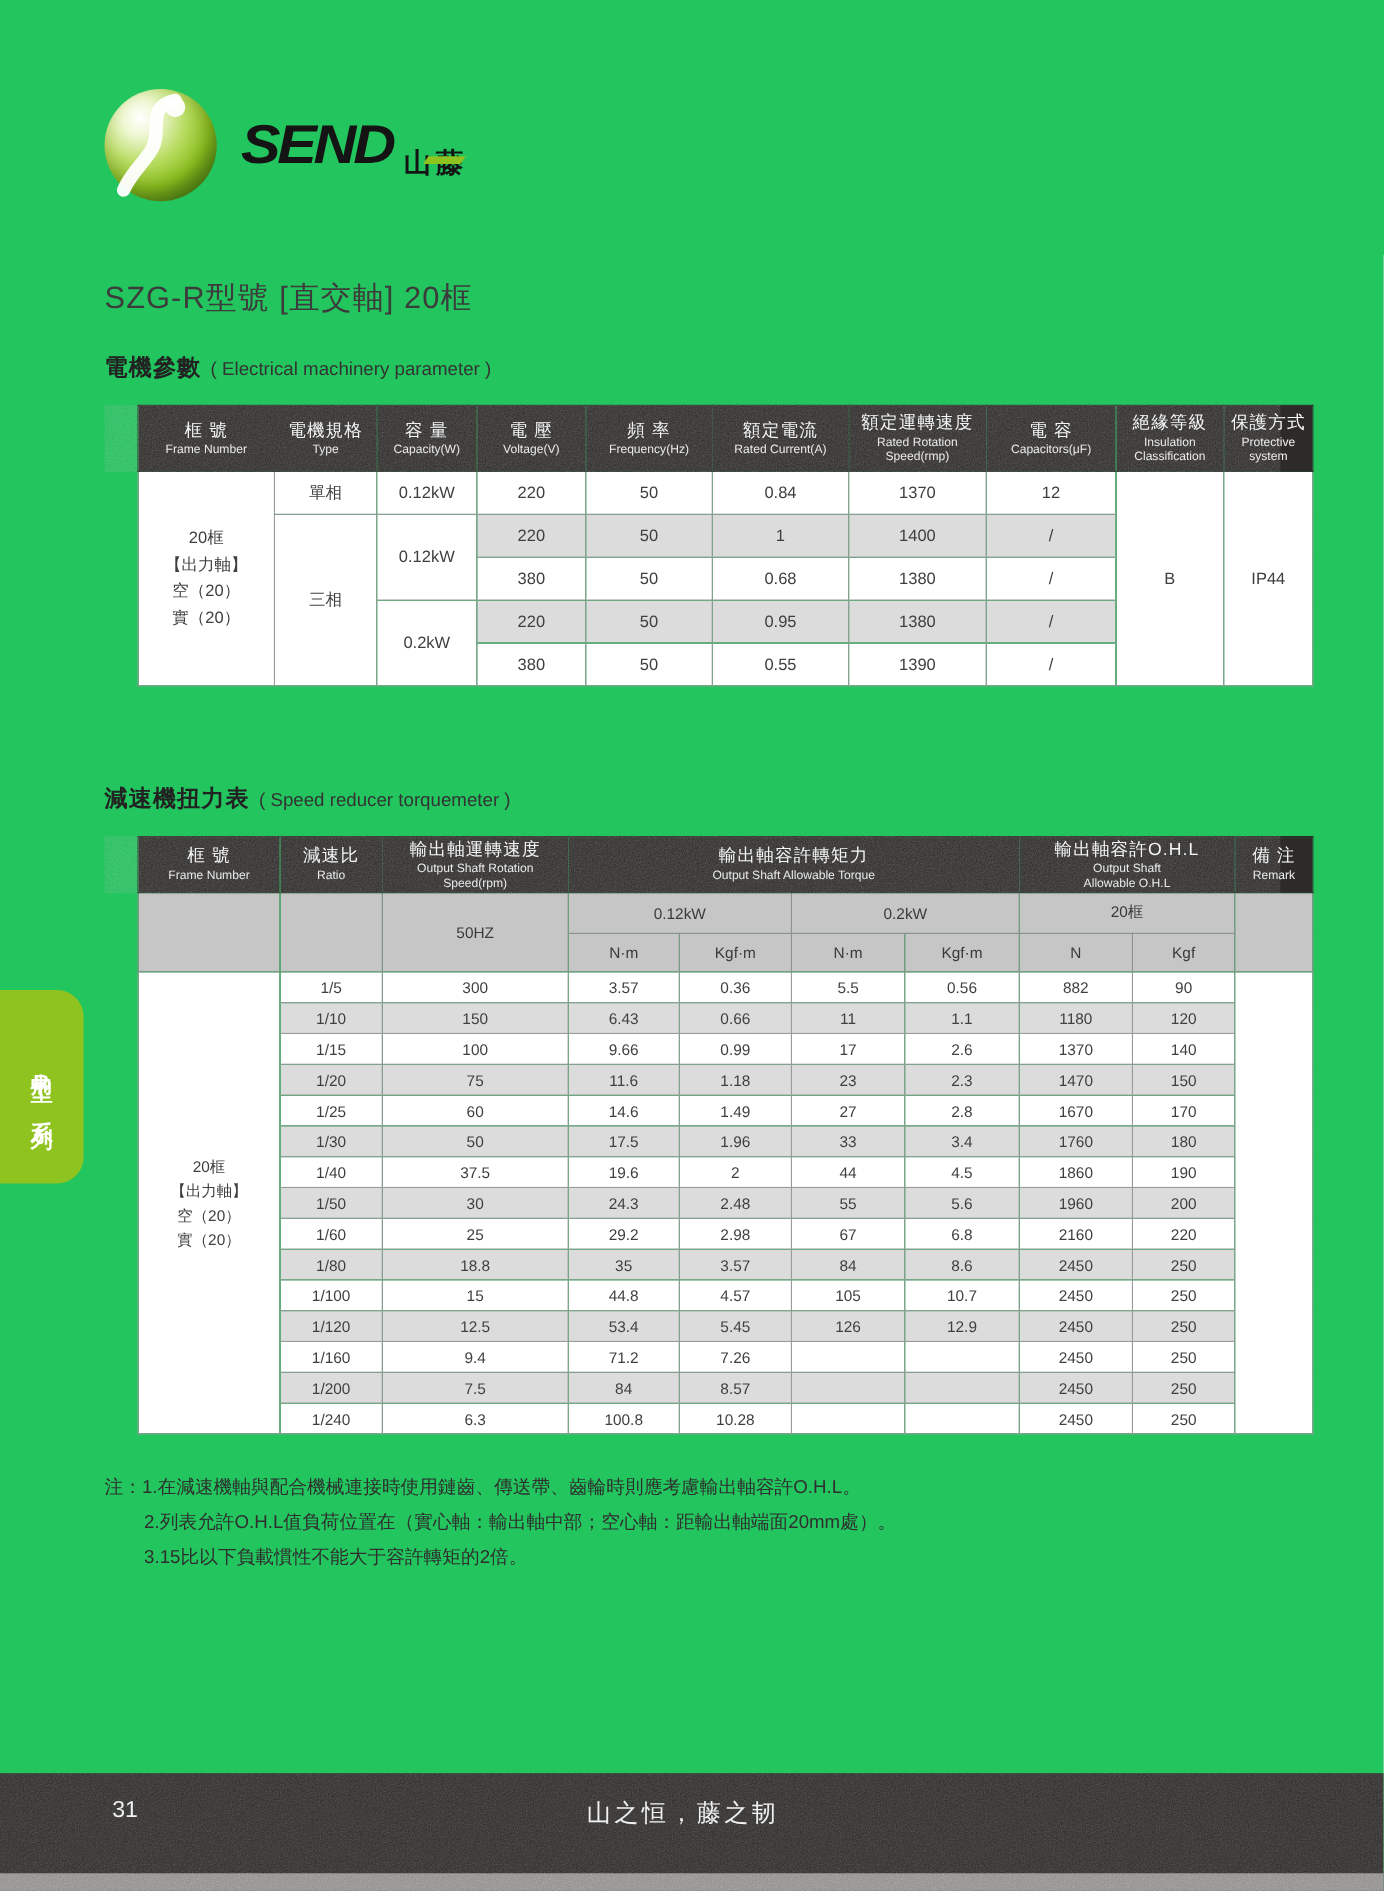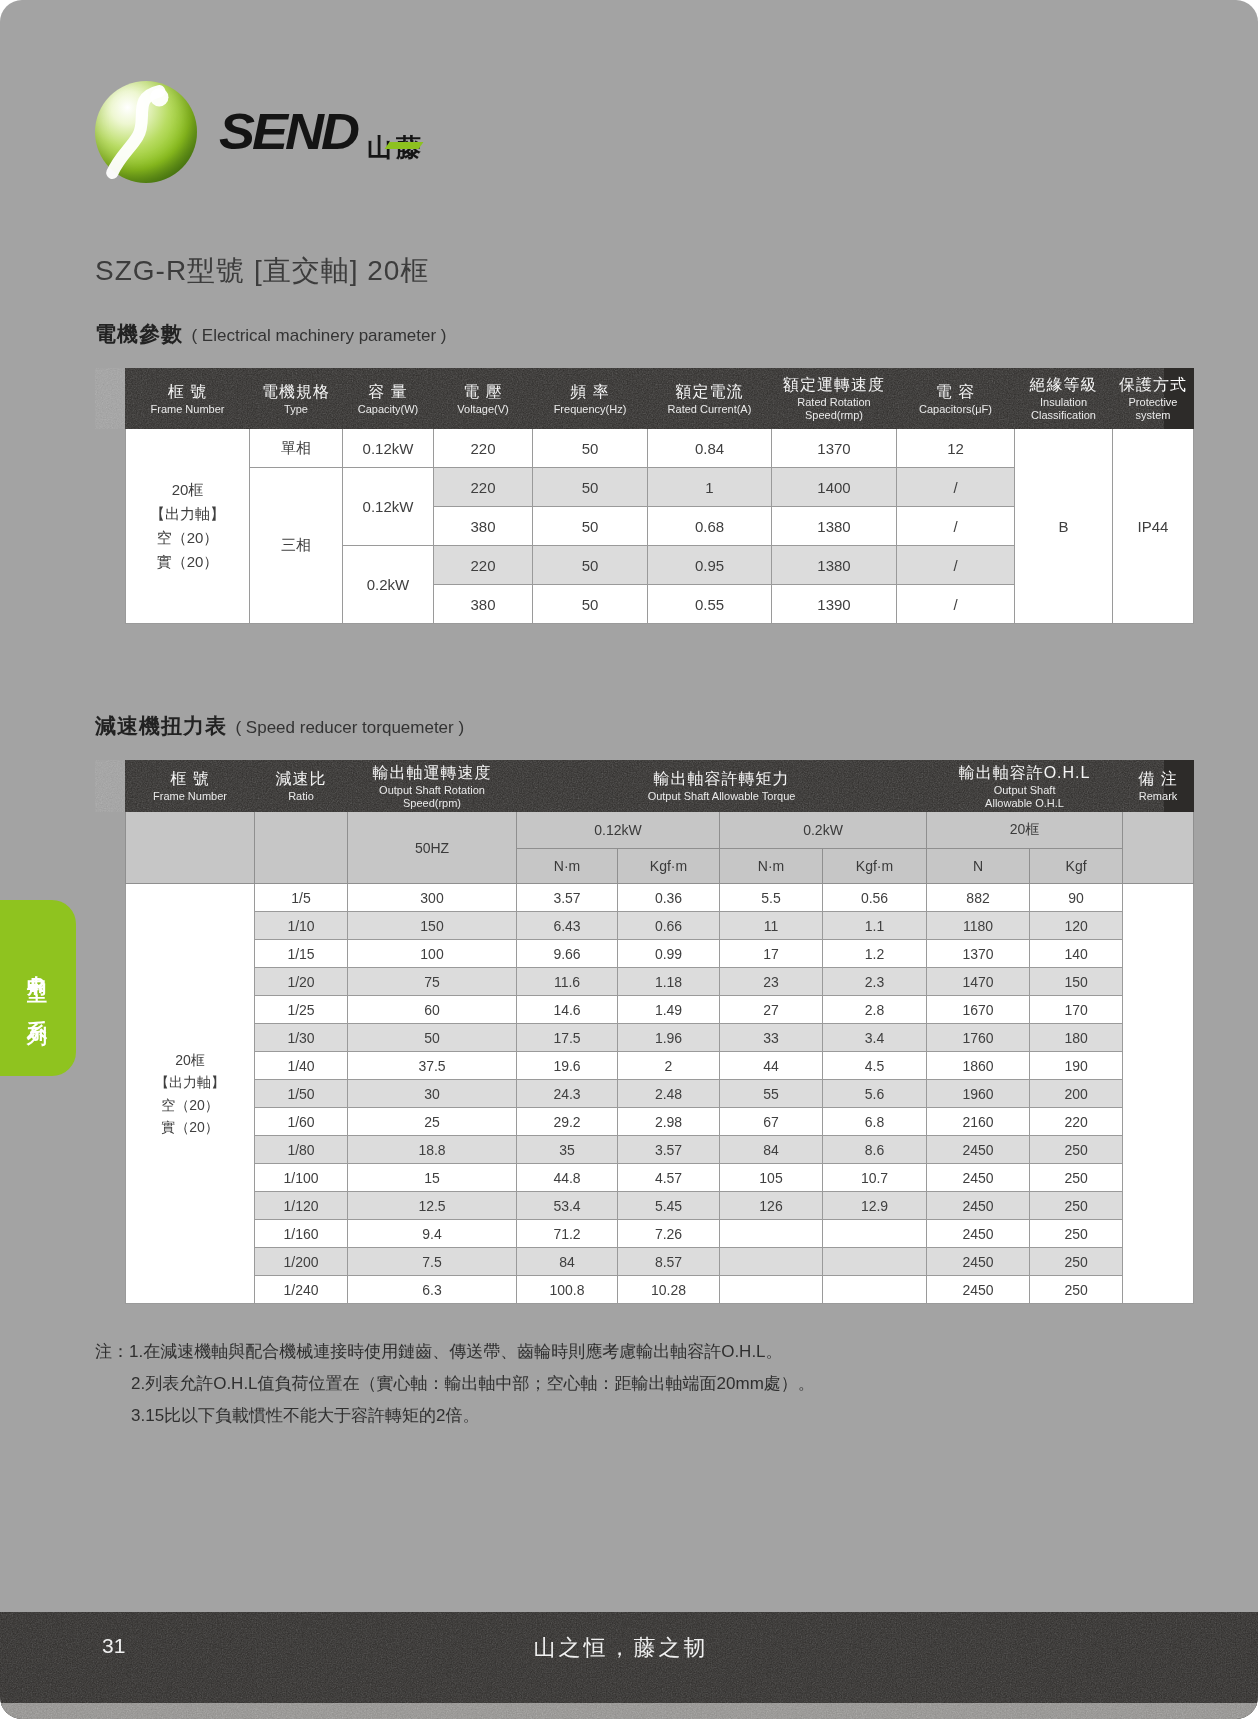--- a/index.html
+++ b/index.html
@@ -1,17 +1,17 @@
 <!DOCTYPE html>
 <html><head>
 <meta charset="utf-8">
 <style>
   html,body{margin:0;padding:0;background:#ffffff;}
-  #page{position:relative;width:1258px;height:1719px;background:#a3a3a3;overflow:hidden;
-        font-family:"Liberation Sans","DejaVu Sans",sans-serif;color:#3a3a3a;border-radius:22px;}
+  #page{position:relative;width:1258px;height:1719px;background:#22c55e;overflow:hidden;
+        font-family:"Liberation Sans","DejaVu Sans",sans-serif;color:#3a3a3a;}
 
   
   .logo{position:absolute;left:95px;top:78px;height:108px;display:flex;align-items:center;}
   .sphere{width:102px;height:102px;border-radius:50%;position:relative;flex:0 0 auto;
           background:radial-gradient(circle at 32% 26%, #ffffff 0%, #eef7d2 16%, #b8dc62 40%, #8dc21f 62%, #4e8a14 85%, #356c0d 100%);
           box-shadow:inset -6px -10px 18px rgba(0,0,0,.25);}
   .sphere svg{position:absolute;inset:0;width:100%;height:100%;}
   .wordmark{font-size:54px;font-weight:bold;font-style:italic;letter-spacing:-3px;color:#141414;
             margin-left:22px;transform:scaleY(.92);line-height:1;}
   .wm-accent{position:absolute;width:34px;height:7px;background:#8dc21f;transform:skewX(-35deg);
@@ -299,21 +299,21 @@
         <td class="d">1.1</td>
         <td class="d">1180</td>
         <td class="d">120</td>
       </tr>
       <tr>
         <td class="d">1/15</td>
         <td class="d">100</td>
         <td class="d">9.66</td>
         <td class="d">0.99</td>
         <td class="d">17</td>
-        <td class="d">1.2</td>
+        <td class="d">2.6</td>
         <td class="d">1370</td>
         <td class="d">140</td>
       </tr>
       <tr class="shade">
         <td class="d">1/20</td>
         <td class="d">75</td>
         <td class="d">11.6</td>
         <td class="d">1.18</td>
         <td class="d">23</td>
         <td class="d">2.3</td>

